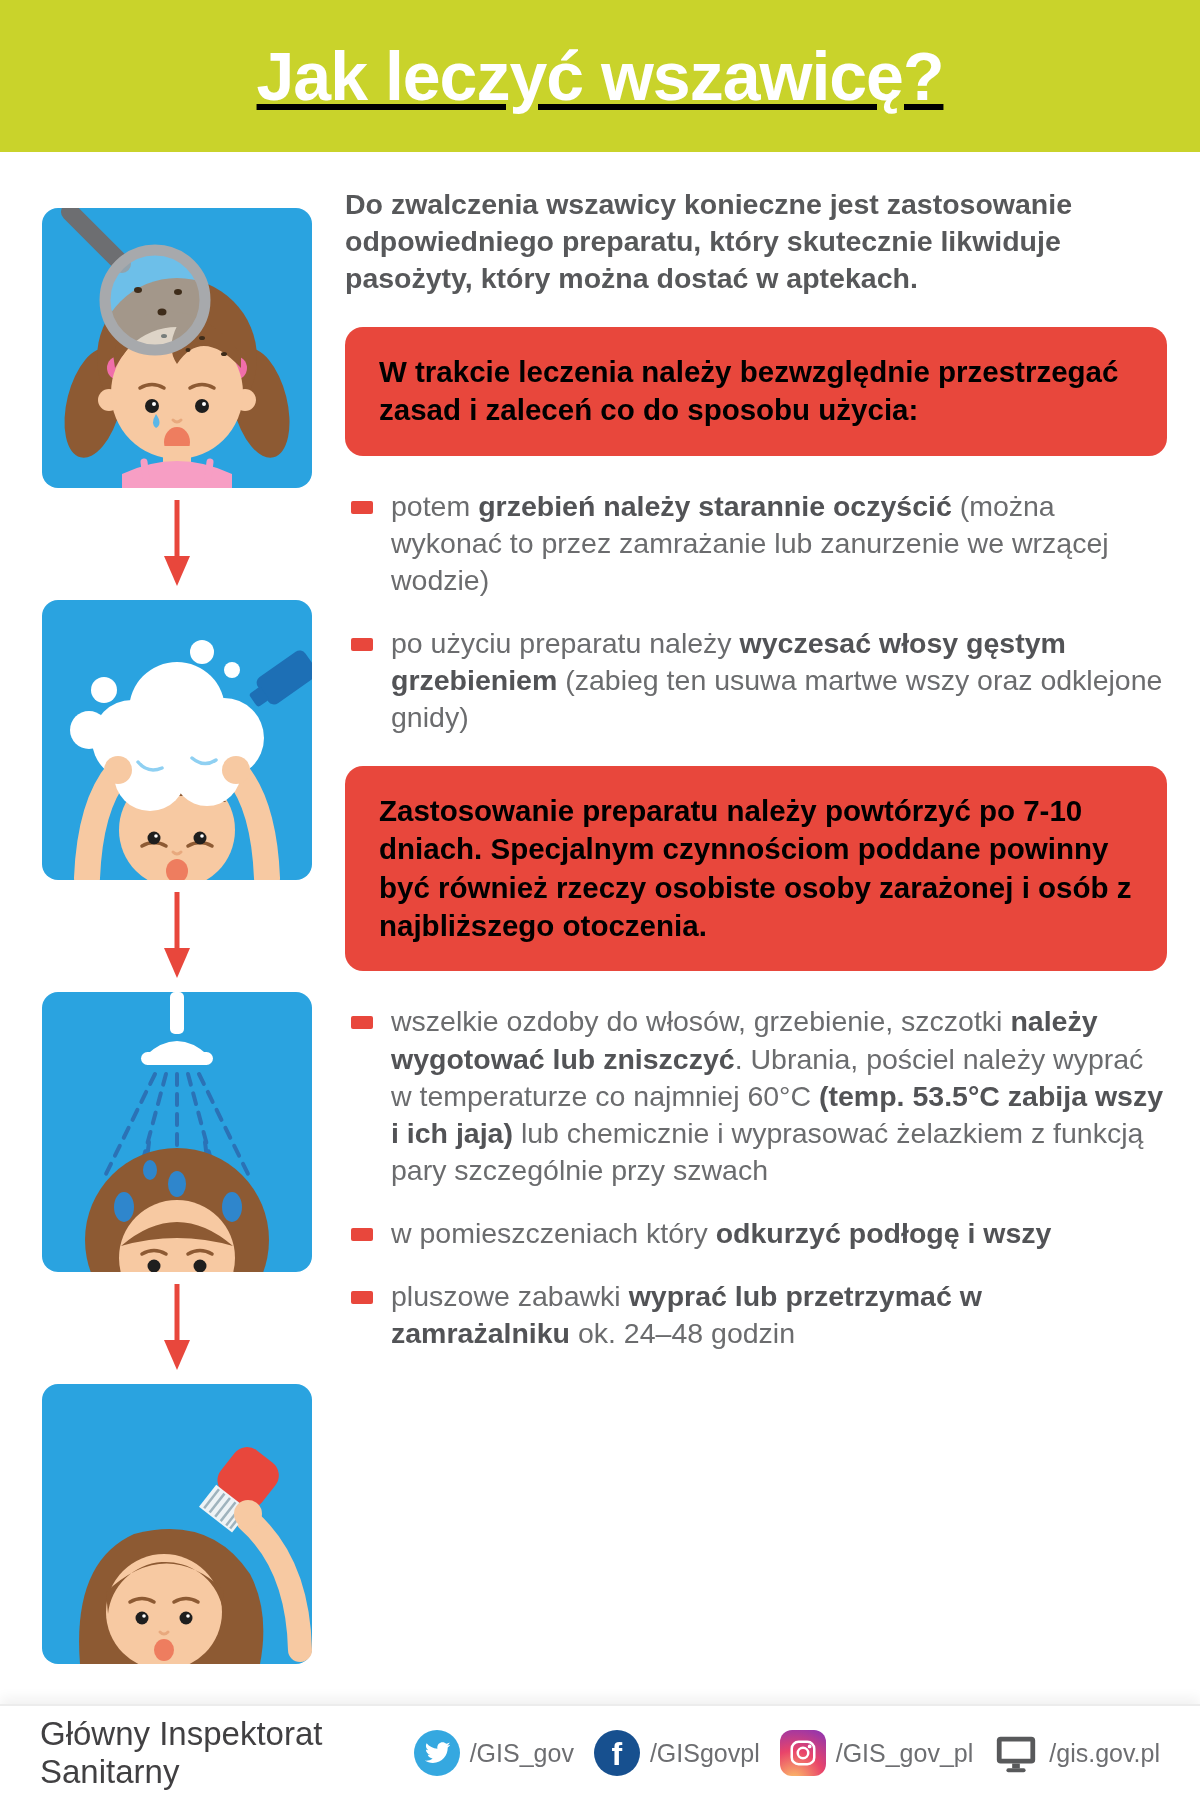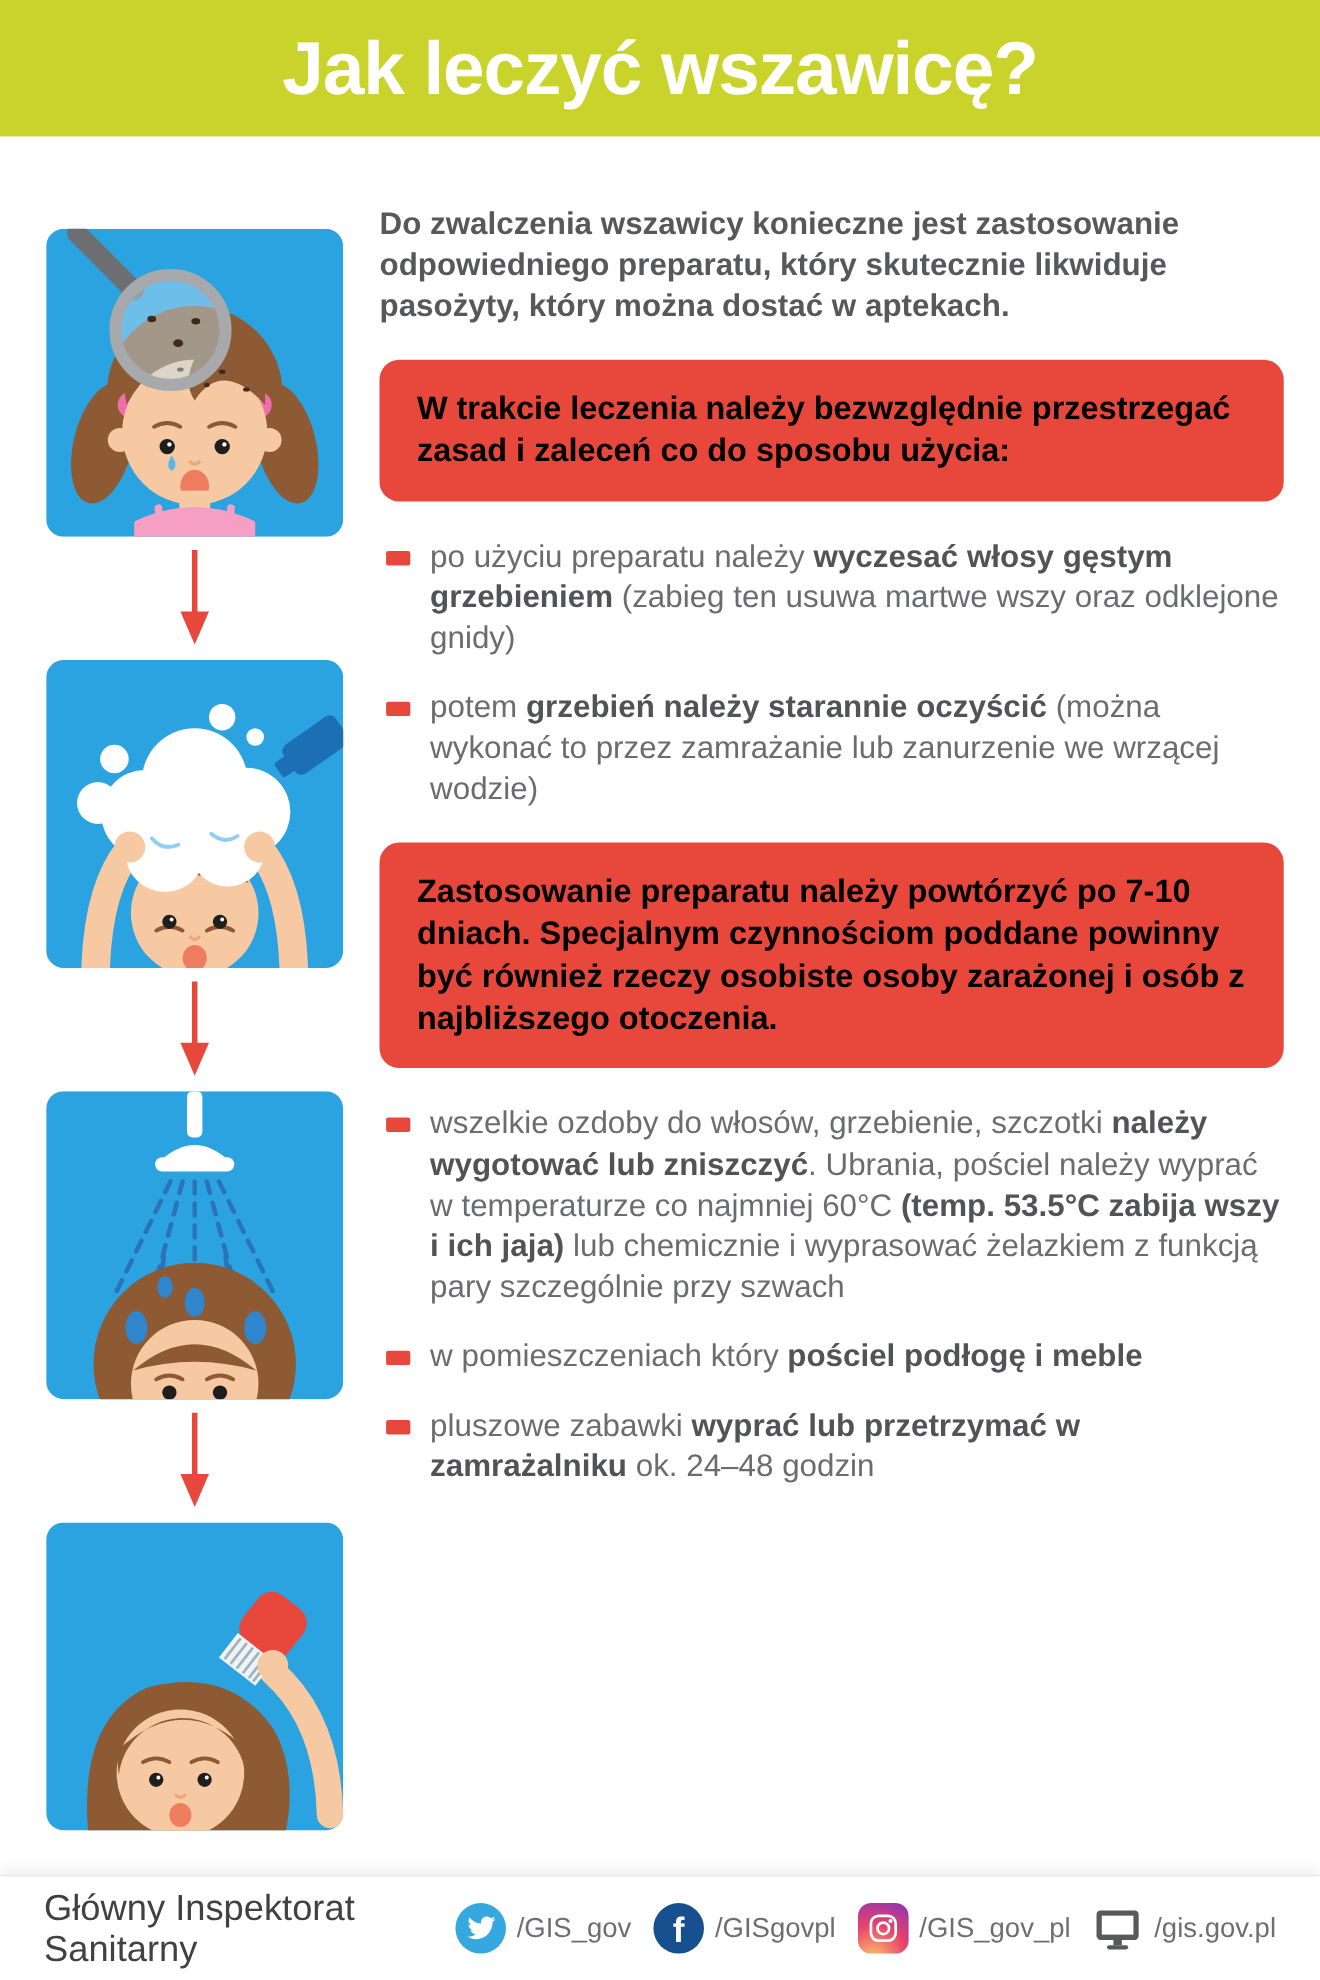--- a/index.html
+++ b/index.html
@@ -1,21 +1,21 @@
 <!DOCTYPE html>
 <html lang="pl"><head>
 <meta charset="utf-8">
 <style>
   html,body{margin:0;padding:0;background:#ffffff;}
   .page{position:relative;width:1200px;height:1800px;background:#ffffff;overflow:hidden;
         font-family:"Liberation Sans","DejaVu Sans",sans-serif;}
 
   
-  .banner{position:absolute;top:0;left:0;right:0;height:124px;background:#c9d32b;
-          display:flex;align-items:center;justify-content:center;}
+  .banner{position:absolute;top:0;left:0;right:0;height:152px;background:#c9d32b;
+          display:flex;align-items:center;justify-content:center;text-decoration:underline;}
   .banner h1{margin:0;color:#ffffff;font-size:68px;font-weight:bold;letter-spacing:-1px;}
 
   
   .steps{position:absolute;left:42px;top:208px;width:270px;display:flex;flex-direction:column;}
   .tile{width:270px;height:280px;}
   .gap{height:112px;display:flex;align-items:center;justify-content:center;}
 
   
   .content{position:absolute;left:345px;top:186px;width:822px;}
   .intro{margin:0;font-size:28.5px;font-weight:bold;color:#57585a;line-height:1.3;}
@@ -217,38 +217,38 @@
   </aside>
 
   <section class="content">
     <p class="intro">Do zwalczenia wszawicy konieczne jest zastosowanie odpowiedniego preparatu, który skutecznie likwiduje pasożyty, który można dostać w aptekach.</p>
 
     <div class="redbox">W trakcie leczenia należy bezwzględnie przestrzegać zasad i zaleceń co do sposobu użycia:</div>
 
     <ul class="bullets">
       <li>
         <span class="marker"></span>
+        <span class="btext"><span>potem </span><span class="b">grzebień należy starannie oczyścić</span><span> (można wykonać to przez zamrażanie lub zanurzenie we wrzącej wodzie)</span></span>
+      </li>
+      <li>
+        <span class="marker"></span>
         <span class="btext"><span>po użyciu preparatu należy </span><span class="b">wyczesać włosy gęstym grzebieniem</span><span> (zabieg ten usuwa martwe wszy oraz odklejone gnidy)</span></span>
       </li>
-      <li>
-        <span class="marker"></span>
-        <span class="btext"><span>potem </span><span class="b">grzebień należy starannie oczyścić</span><span> (można wykonać to przez zamrażanie lub zanurzenie we wrzącej wodzie)</span></span>
-      </li>
     </ul>
 
     <div class="redbox">Zastosowanie preparatu należy powtórzyć po 7-10 dniach. Specjalnym czynnościom poddane powinny być również rzeczy osobiste osoby zarażonej i osób z najbliższego otoczenia.</div>
 
     <ul class="bullets">
       <li>
         <span class="marker"></span>
         <span class="btext"><span>wszelkie ozdoby do włosów, grzebienie, szczotki </span><span class="b">należy wygotować lub zniszczyć</span><span>. Ubrania, pościel należy wyprać w temperaturze co najmniej 60°C </span><span class="b">(temp. 53.5°C zabija wszy i ich jaja)</span><span> lub chemicznie i wyprasować żelazkiem z funkcją pary szczególnie przy szwach</span></span>
       </li>
       <li>
         <span class="marker"></span>
-        <span class="btext"><span>w pomieszczeniach który </span><span class="b">pościel podłogę i meble</span></span>
+        <span class="btext"><span>w pomieszczeniach który </span><span class="b">odkurzyć podłogę i wszy</span></span>
       </li>
       <li>
         <span class="marker"></span>
         <span class="btext"><span>pluszowe zabawki </span><span class="b">wyprać lub przetrzymać w zamrażalniku</span><span> ok. 24–48 godzin</span></span>
       </li>
     </ul>
   </section>
 
   <footer class="footer">
     <span class="org">Główny Inspektorat Sanitarny</span>

